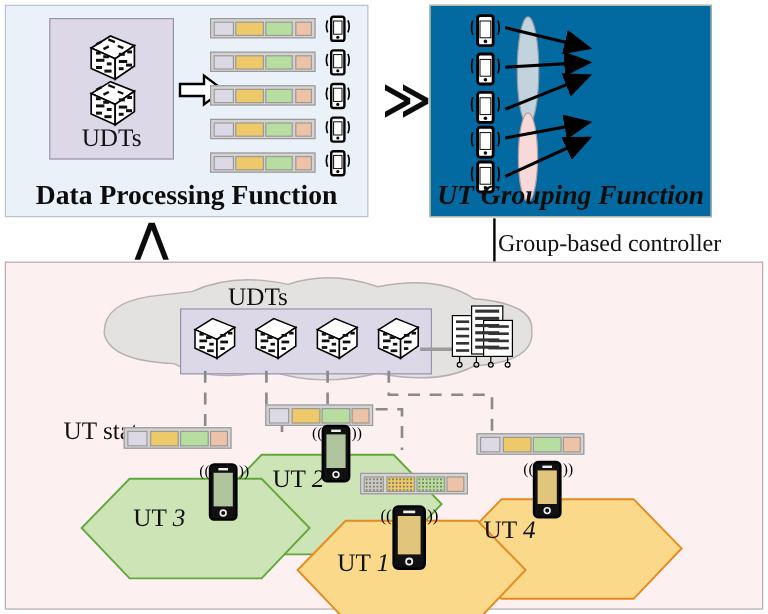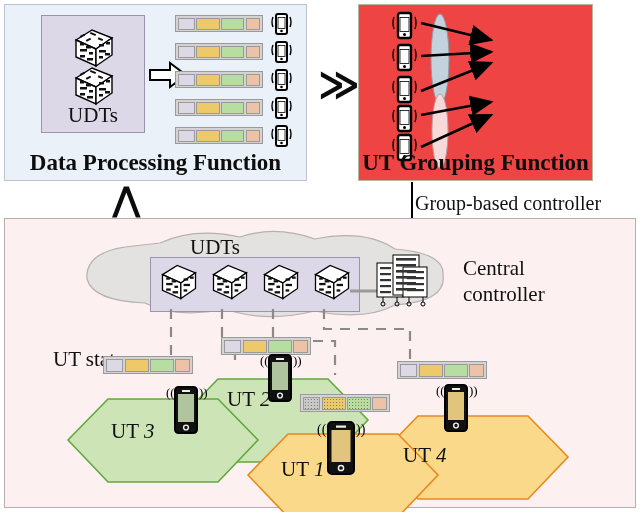--- a/index.html
+++ b/index.html
@@ -13,21 +13,21 @@
   #stage{position:absolute;left:0;top:0;width:640px;height:512px;}
 
   
   .panel{position:absolute;box-sizing:border-box;}
   #panel-dpf{
     left:4px;top:4px;width:303px;height:177px;
     background:#eaf1f8;border:1.6px solid #b9c4cf;
   }
   #panel-utg{
     left:358px;top:4px;width:235px;height:177px;
-    background:#ef4444;border:1.6px solid #bdb69a;
+    background:#0369a1;border:1.6px solid #bdb69a;font-style:italic;
   }
   #panel-dcs{
     left:4px;top:218px;width:632px;height:290px;
     background:#fdf0f1;border:1.6px solid #b6adae;
   }
 
   .panel-title{
     position:absolute;left:0;width:100%;
     text-align:center;
     font-weight:bold;
@@ -426,24 +426,20 @@
           <line x1="24" y1="48" x2="24" y2="53"></line>
         <line x1="36" y1="48" x2="36" y2="53"></line>
           <line x1="50" y1="48" x2="50" y2="53"></line>
         <circle cx="10" cy="55" r="2"></circle>
           <circle cx="24" cy="55" r="2"></circle>
         <circle cx="36" cy="55" r="2"></circle>
           <circle cx="50" cy="55" r="2"></circle>
       </g>
     </svg>
 
-    <div class="plabel nosel" style="left:458px;top:36px;font-size:21px;line-height:1.25;">
-      <div>Central</div>
-      <div>controller</div>
-    </div>
 
     <svg style="position:absolute;left:0;top:80px;" width="632" height="130" viewBox="0 0 632 130">
       <g stroke="#8a8a8a" stroke-width="2.2" fill="none" stroke-dasharray="10 8">
         <path d="M166 10 L166 72"></path>
         <path d="M217 10 L217 55 L230 55 L230 62"></path>
         <path d="M268 10 L268 42 L330 42 L330 76"></path>
         <path d="M319 10 L319 30 L405 30 L405 64"></path>
       </g>
     </svg>
 
@@ -489,21 +485,21 @@
       <em>3</em>
     </div>
     <div class="ut-name nosel" style="left:222px;top:168px;">
       <span>UT</span>
       <em>2</em>
     </div>
     <div class="ut-name nosel" style="left:276px;top:238px;">
       <span>UT</span>
       <em>1</em>
     </div>
-    <div class="ut-name nosel" style="left:398px;top:224px;">
+    <div class="ut-name nosel" style="left:398px;top:210px;">
       <span>UT</span>
       <em>4</em>
     </div>
 
     <svg class="phone" style="left:158px;top:162px;" width="46" height="56" viewBox="0 0 46 56">
       <rect x="12" y="6" width="22" height="46" rx="3.5" fill="#111" stroke="#000" stroke-width="2"></rect>
       <rect x="15" y="13" width="16" height="28" fill="#cce4b6" opacity="0.85"></rect>
       <rect x="19" y="9" width="8" height="2" fill="#eee"></rect>
       <circle cx="23" cy="46.5" r="2.4" fill="none" stroke="#eee" stroke-width="1.4"></circle>
       <text x="3" y="16" font-size="13" font-family="'Liberation Serif',serif" fill="#000">((</text>

